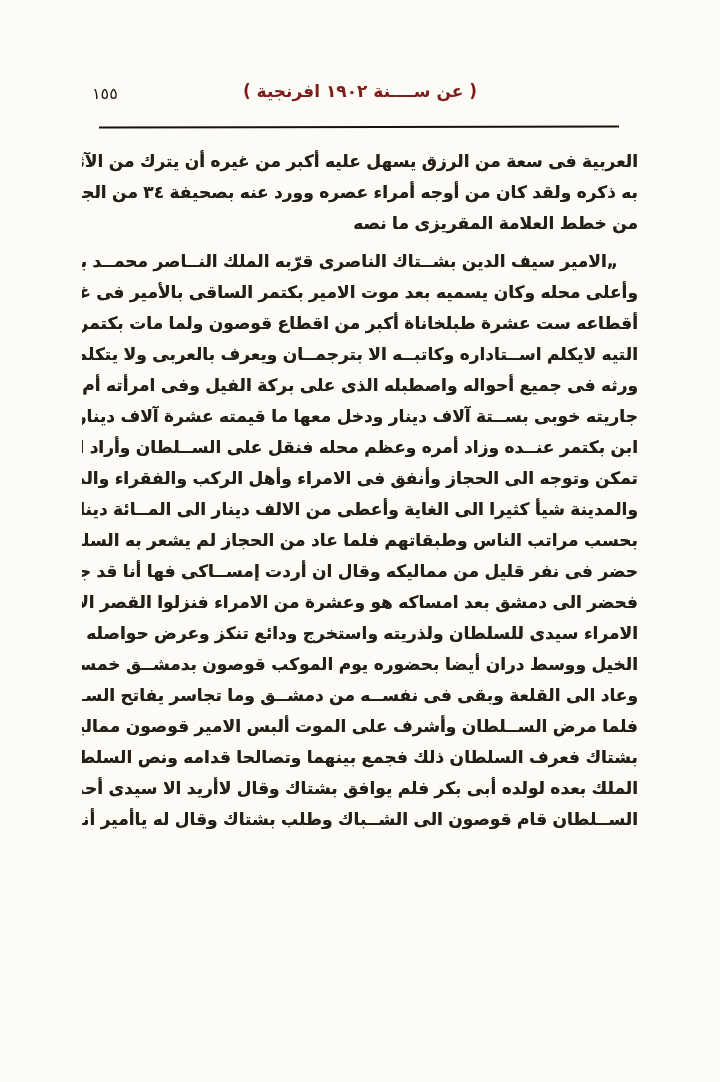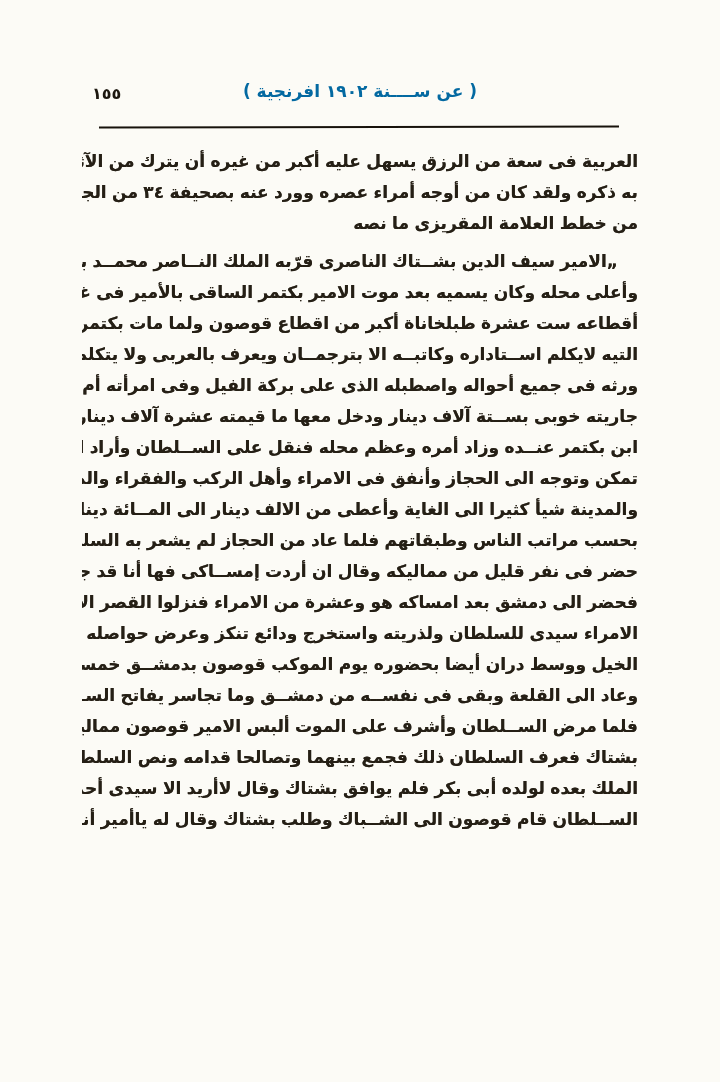--- a/index.html
+++ b/index.html
@@ -6,27 +6,27 @@
   .page{
     position:relative;
     width:720px;height:1082px;
     background:#fcfbf6;
     font-family:"DejaVu Sans",sans-serif;
     color:#241e14;
     overflow:hidden;
   }
   .pagenum{
     position:absolute;top:84px;left:92px;
-    font-size:16px;font-weight:bold;letter-spacing:3px;
+    font-size:16px;font-weight:normal;letter-spacing:3px;
     color:#1d1810;
   }
   .headtitle{
     position:absolute;top:81px;left:50%;transform:translateX(-50%);
     direction:rtl;white-space:nowrap;
-    font-size:17px;font-weight:bold;color:#0369a1;
+    font-size:17px;font-weight:bold;color:#7f1d1d;
   }
   .rule{
     position:absolute;top:126px;left:99px;width:520px;height:2px;
     background:#17120b;
     box-shadow:0 3px 0 -1.5px rgba(23,18,11,.45);
     transform:rotate(-0.12deg);
   }
   .textbody{
     position:absolute;top:146px;right:82px;left:82px;
     direction:rtl;

